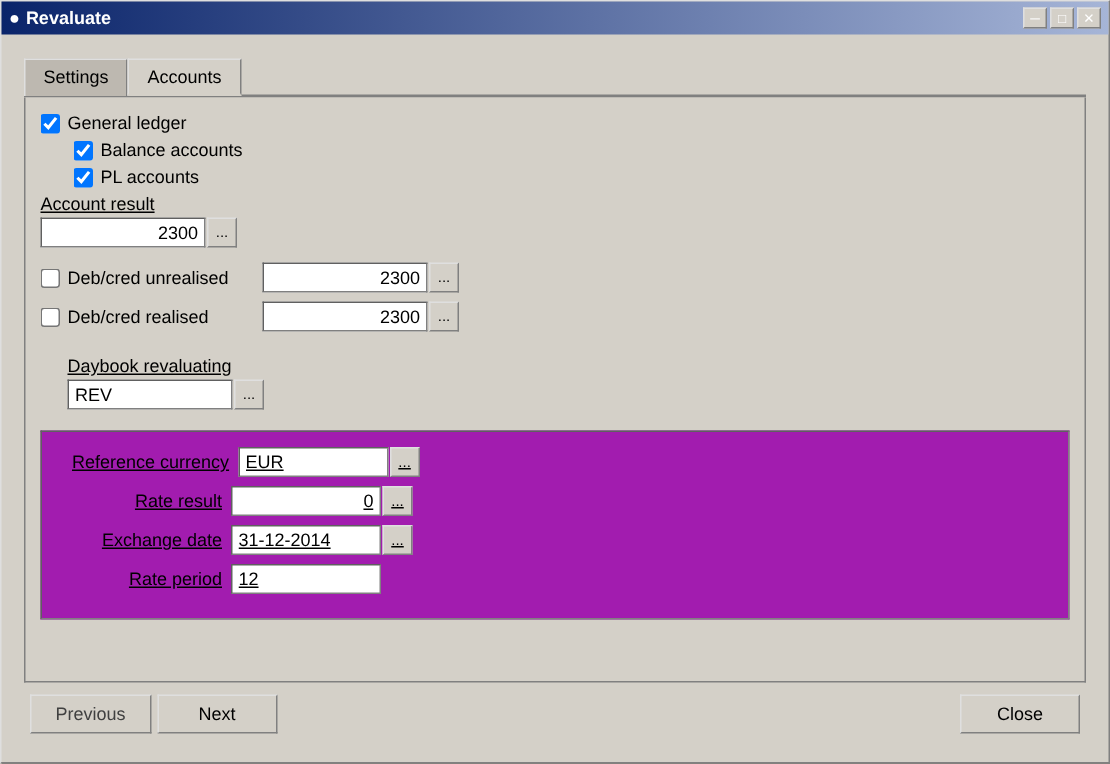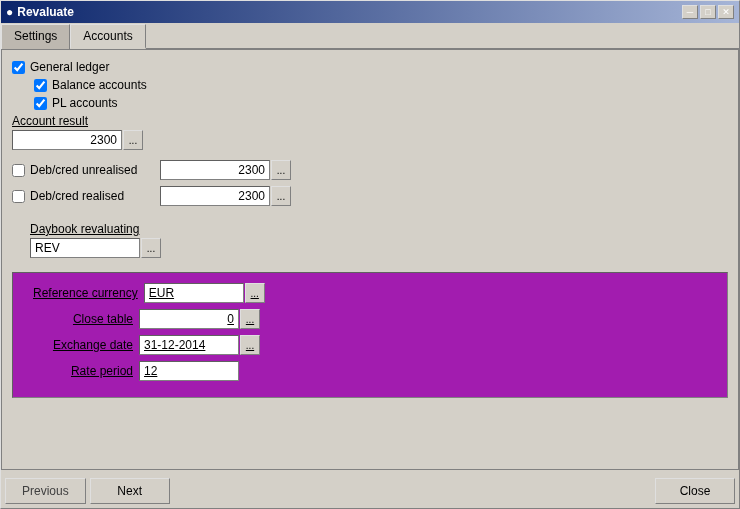--- a/index.html
+++ b/index.html
@@ -59,21 +59,21 @@
       display: flex;
       align-items: center;
       justify-content: center;
       cursor: pointer;
       line-height: 1;
     }
     .window-content {
       flex: 1;
       display: flex;
       flex-direction: column;
-      padding: 0;
+      padding: 15px;
     }
     .tab-bar {
       display: flex;
       gap: 0;
       border-bottom: 2px solid #808080;
       margin-bottom: 0;
       padding-bottom: 0;
     }
     .tab {
       padding: 4px 12px;
@@ -287,21 +287,21 @@
         </div>
       </div>
 
       <div style="border:1px solid #808080; border-top-color:#606060; border-left-color:#606060; background:#a21caf; padding:10px 20px;text-decoration:underline;">
         <div class="currency-row">
           <span class="currency-field-label">Reference currency</span>
           <input type="text" class="text-input" style="width: 100px;" value="EUR">
           <div class="browse-btn">...</div>
         </div>
         <div class="currency-row">
-          <span class="currency-field-label">Close table</span>
+          <span class="currency-field-label">Rate result</span>
           <input type="text" class="text-input text-input-right" style="width: 100px;" value="0">
           <div class="browse-btn">...</div>
         </div>
         <div class="currency-row">
           <span class="currency-field-label">Exchange date</span>
           <input type="text" class="text-input" style="width: 100px;" value="31-12-2014">
           <div class="browse-btn">...</div>
         </div>
         <div class="currency-row">
           <span class="currency-field-label">Rate period</span>

